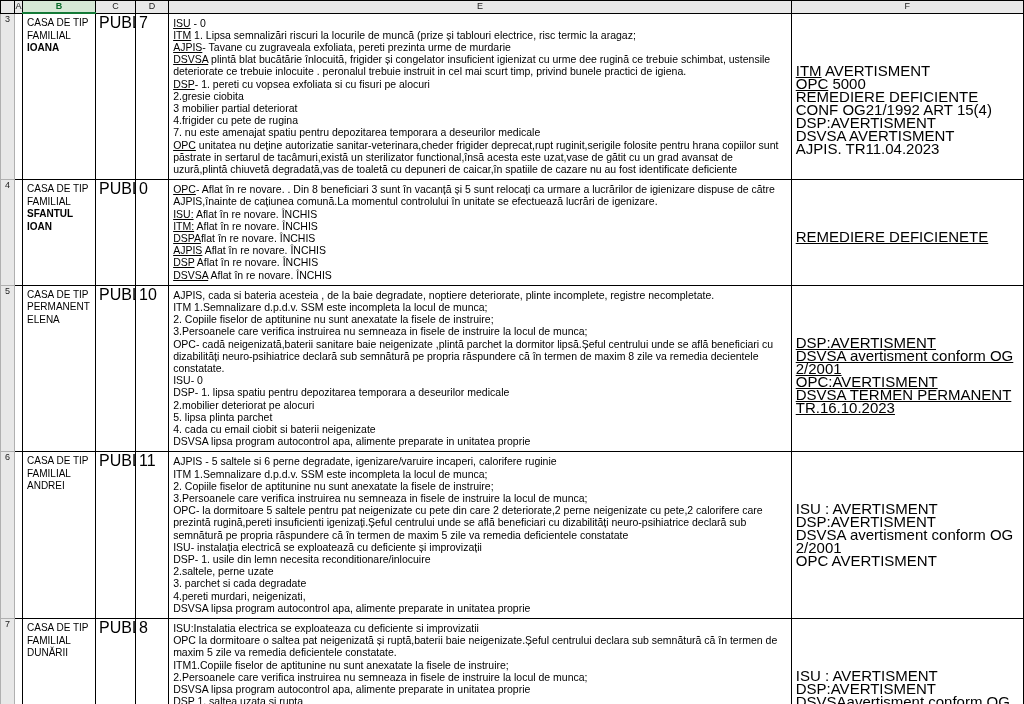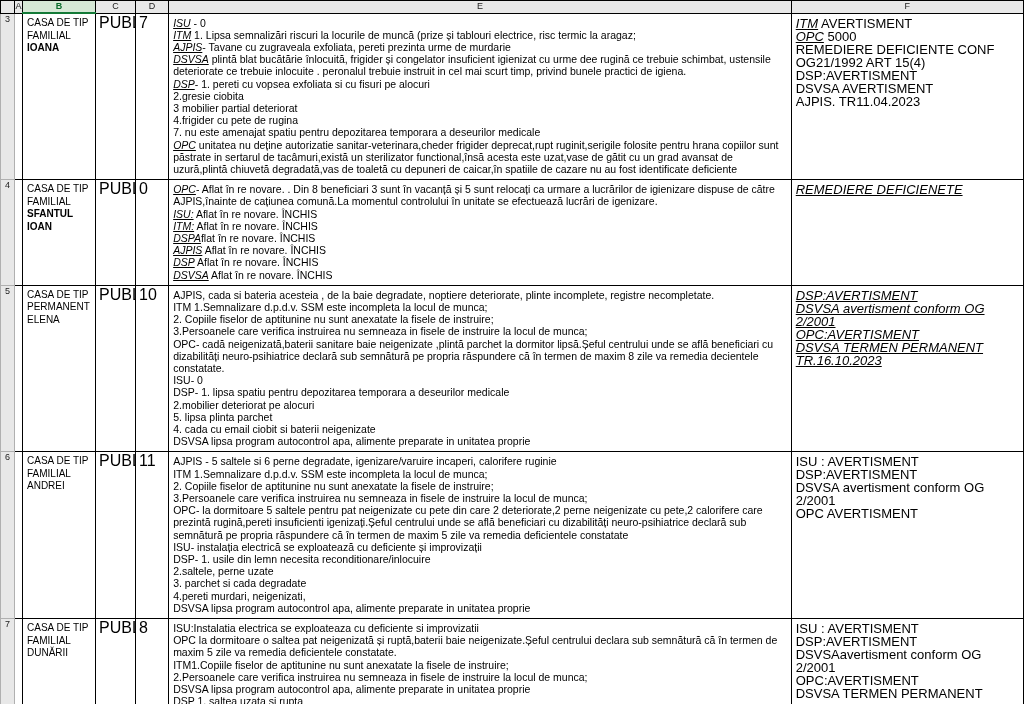--- a/index.html
+++ b/index.html
@@ -76,22 +76,22 @@
     font-size: 10px;
     line-height: 12.5px;
   }
   .cell.c, .cell.d {
     font-size: 16px;
     padding-left: 3px;
   }
   .bold { font-weight: bold; text-align: center; }
   .line { display: block; }
   
-  .tok { text-decoration: underline; font-style: italic; }
-  .cell.f { font-size: 13px; line-height: 13px; }
+  .tok { text-decoration: underline; }
+  .cell.f { font-size: 15px; line-height: 13px; margin-top: 47px; }
 </style>
 </head>
 <body>
 
 <div class="sheet">
   <table class="grid">
     <colgroup>
       <col class="c-rh">
         <col class="c-a">
         <col class="c-b">

